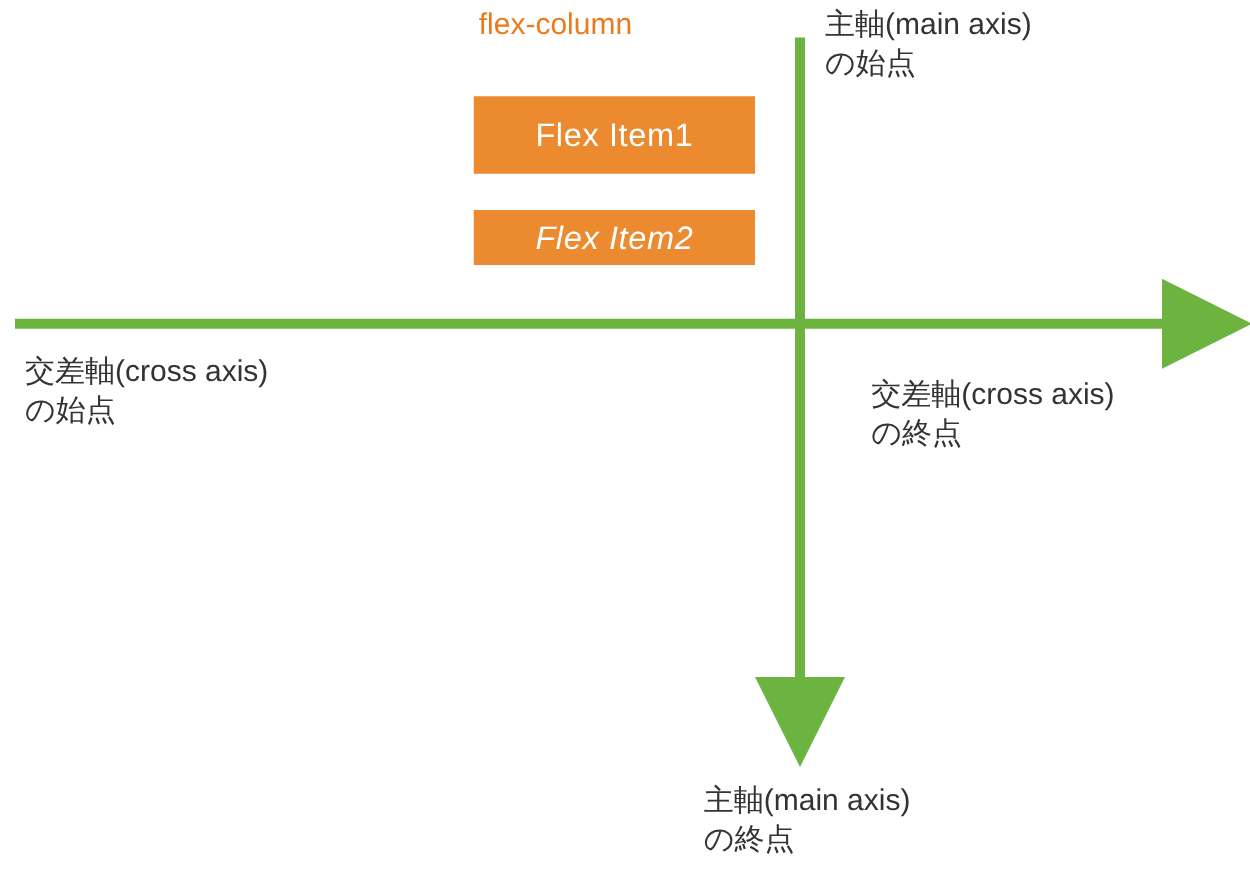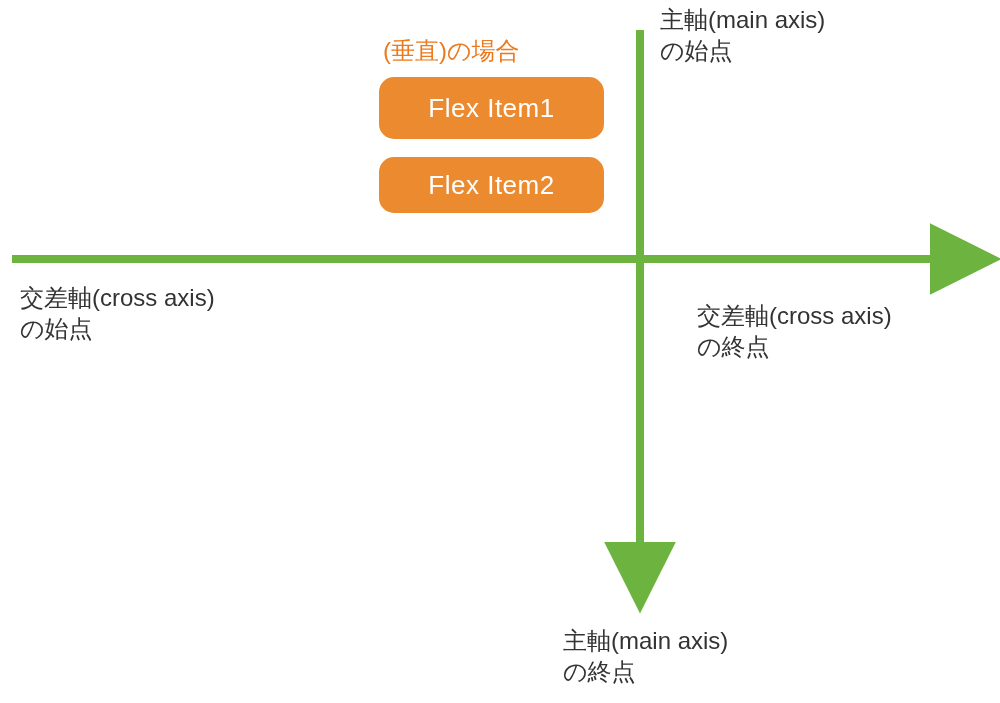--- a/index.html
+++ b/index.html
@@ -30,21 +30,20 @@
     .flex-item {
       position: absolute;
       background: #eb8a2f;
       color: #fff;
       font-size: 26px;
       font-weight: 300;
       display: flex;
       align-items: center;
       justify-content: center;
       letter-spacing: 0.5px;
-      border-radius: 15px;
     }
     svg.axis {
       position: absolute;
       overflow: visible;
     }
   </style>
 </head>
 <body>
 
 <svg class="axis" style="left:0;top:0;width:1000px;height:703px">
@@ -54,22 +53,21 @@
     </marker>
     <marker id="arrowD" viewBox="0 0 10 10" refX="7" refY="5" markerWidth="9" markerHeight="9" orient="auto-start-reverse">
       <path d="M 0 0 L 10 5 L 0 10 z" fill="#6cb33f"></path>
     </marker>
   </defs>
   <line x1="12" y1="259" x2="980" y2="259" stroke="#6cb33f" stroke-width="8" marker-end="url(#arrowR)"></line>
   <line x1="640" y1="30" x2="640" y2="592" stroke="#6cb33f" stroke-width="8" marker-end="url(#arrowD)"></line>
 </svg>
 
 <div class="title-label" style="left:383px; top:4px;">
-  <br>
-  <span>(垂直)の場合</span>
+  <span>flex-column</span><br>
 </div>
 
 <div class="axis-label" style="left:660px; top:4px;">
   <span>主軸(main axis)</span><br>
   <span>の始点</span>
 </div>
 
 <div class="axis-label" style="left:563px; top:625px;">
   <span>主軸(main axis)</span><br>
   <span>の終点</span>
@@ -82,15 +80,15 @@
 
 <div class="axis-label" style="left:697px; top:300px;">
   <span>交差軸(cross axis)</span><br>
   <span>の終点</span>
 </div>
 
 <div class="flex-item" style="left:379px; top:77px; width:225px; height:62px;">
   <span>Flex Item1</span>
 </div>
 
-<div class="flex-item" style="left:379px; top:157px; width:225px; height:56px;">
+<div class="flex-item" style="left:379px; top:168px; width:225px; height:44px;font-style:italic;">
   <span>Flex Item2</span>
 </div>
 
 </body></html>

